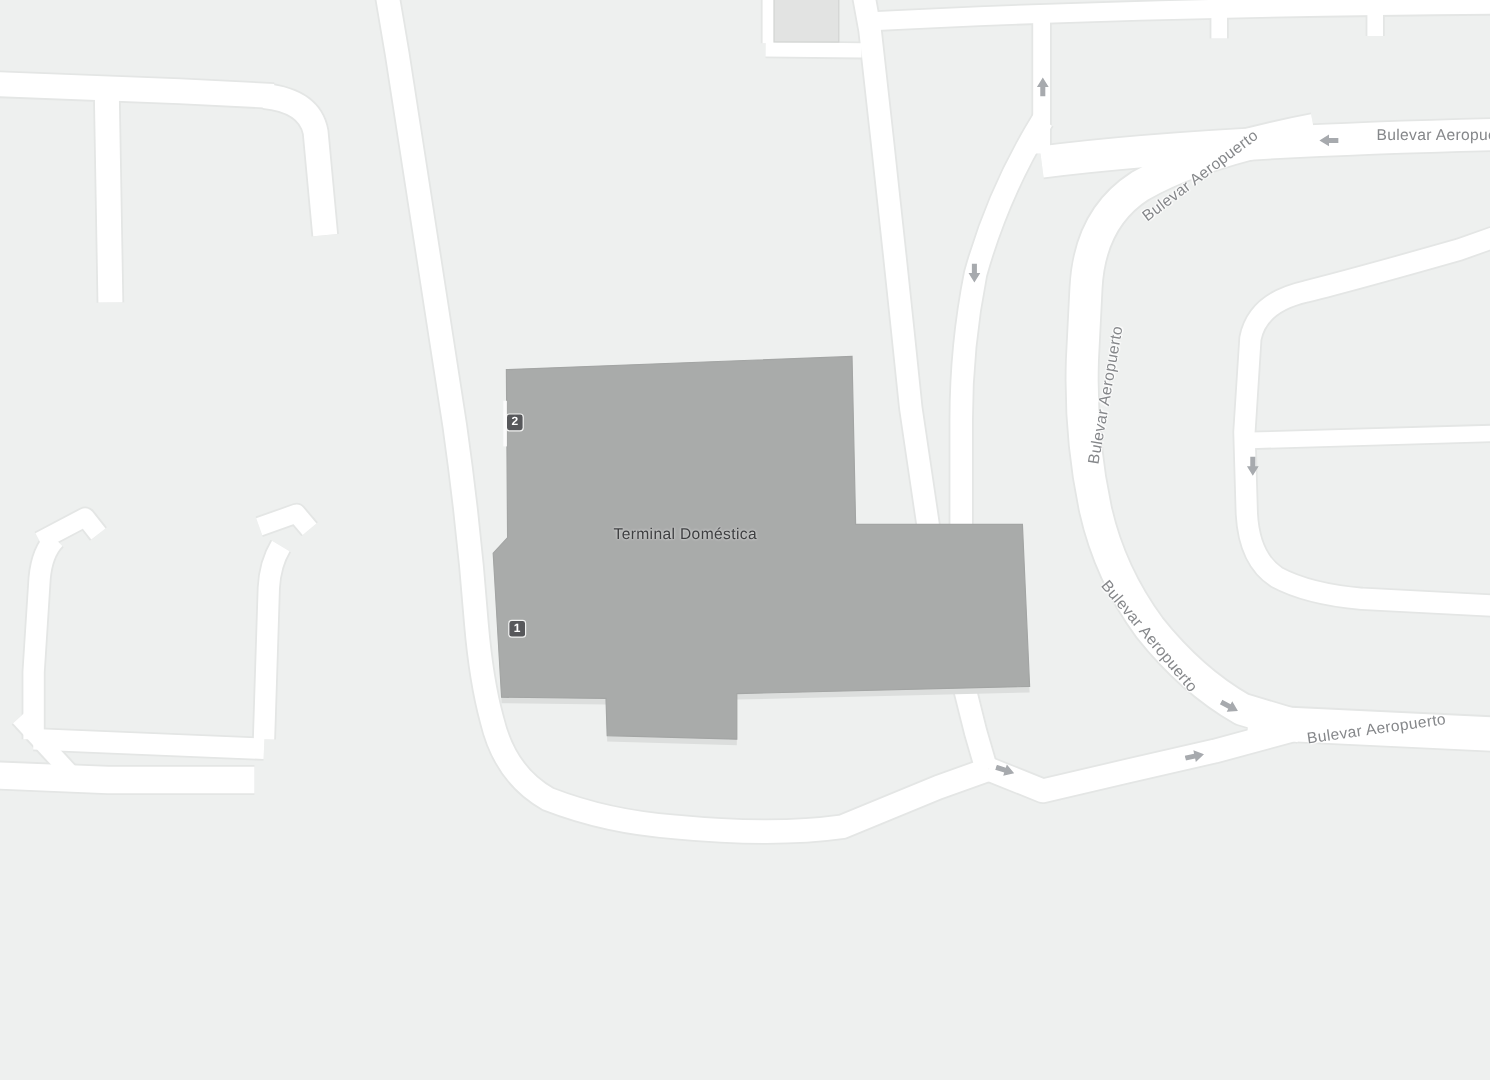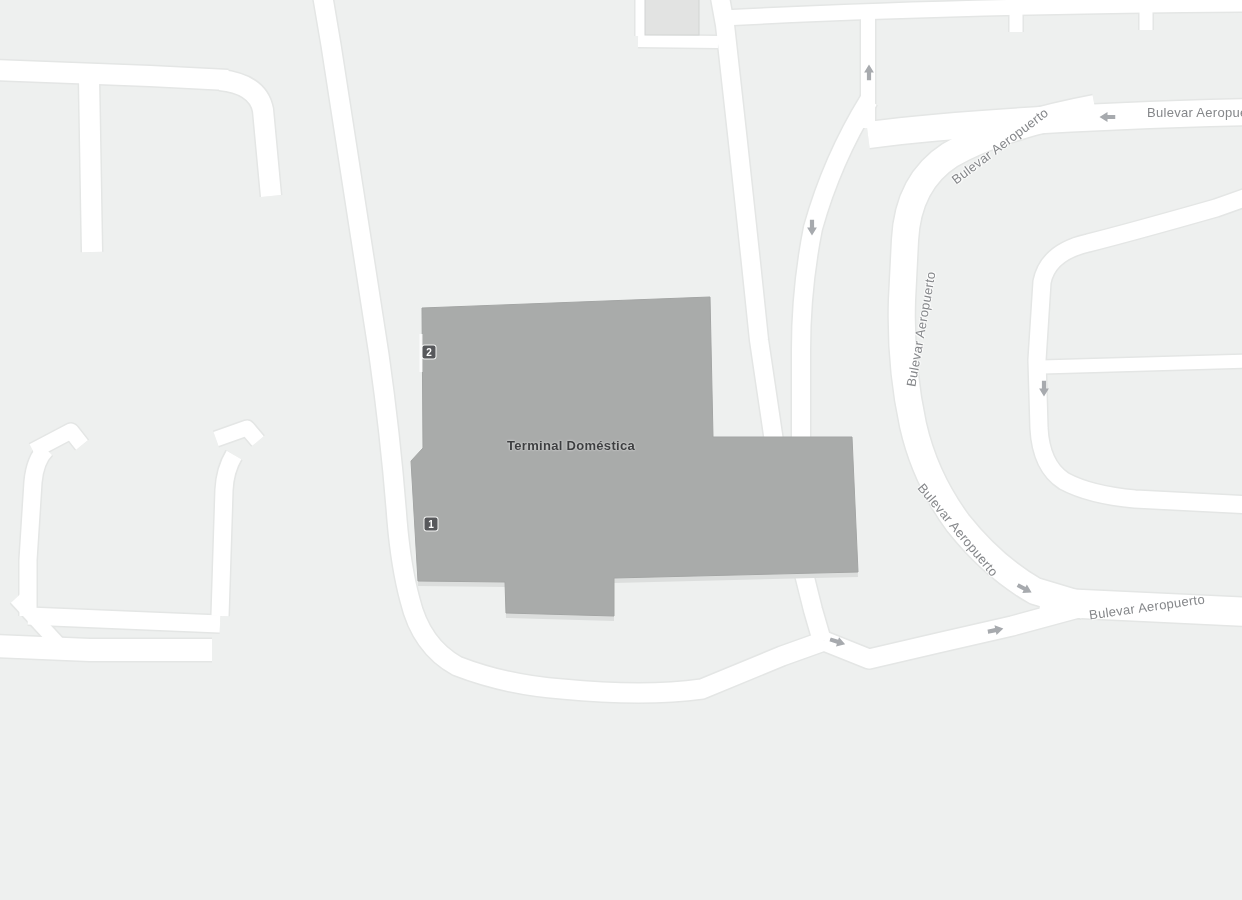--- a/index.html
+++ b/index.html
@@ -21,21 +21,21 @@
     font-size:13px;
     letter-spacing:.3px;
     white-space:nowrap;
     text-shadow:0 0 2px #fff,0 0 2px #fff,1px 1px 1px #fff,-1px -1px 1px #fff;
     transform-origin:center center;
   }
   .building-label{
     position:absolute;
     color:var(--building-label,#3d3e40);
     font-size:13px;
-    font-weight:700;
+    font-weight:400;
     letter-spacing:.3px;
     white-space:nowrap;
     transform:translate(-50%,-50%);
     text-shadow:0 0 2px rgba(255,255,255,.55),0 0 3px rgba(255,255,255,.4);
   }
   .entrance-marker{
     position:absolute;
     width:13px;height:13px;
     background:var(--marker-bg,#57585b);
     color:var(--marker-text,#ffffff);

